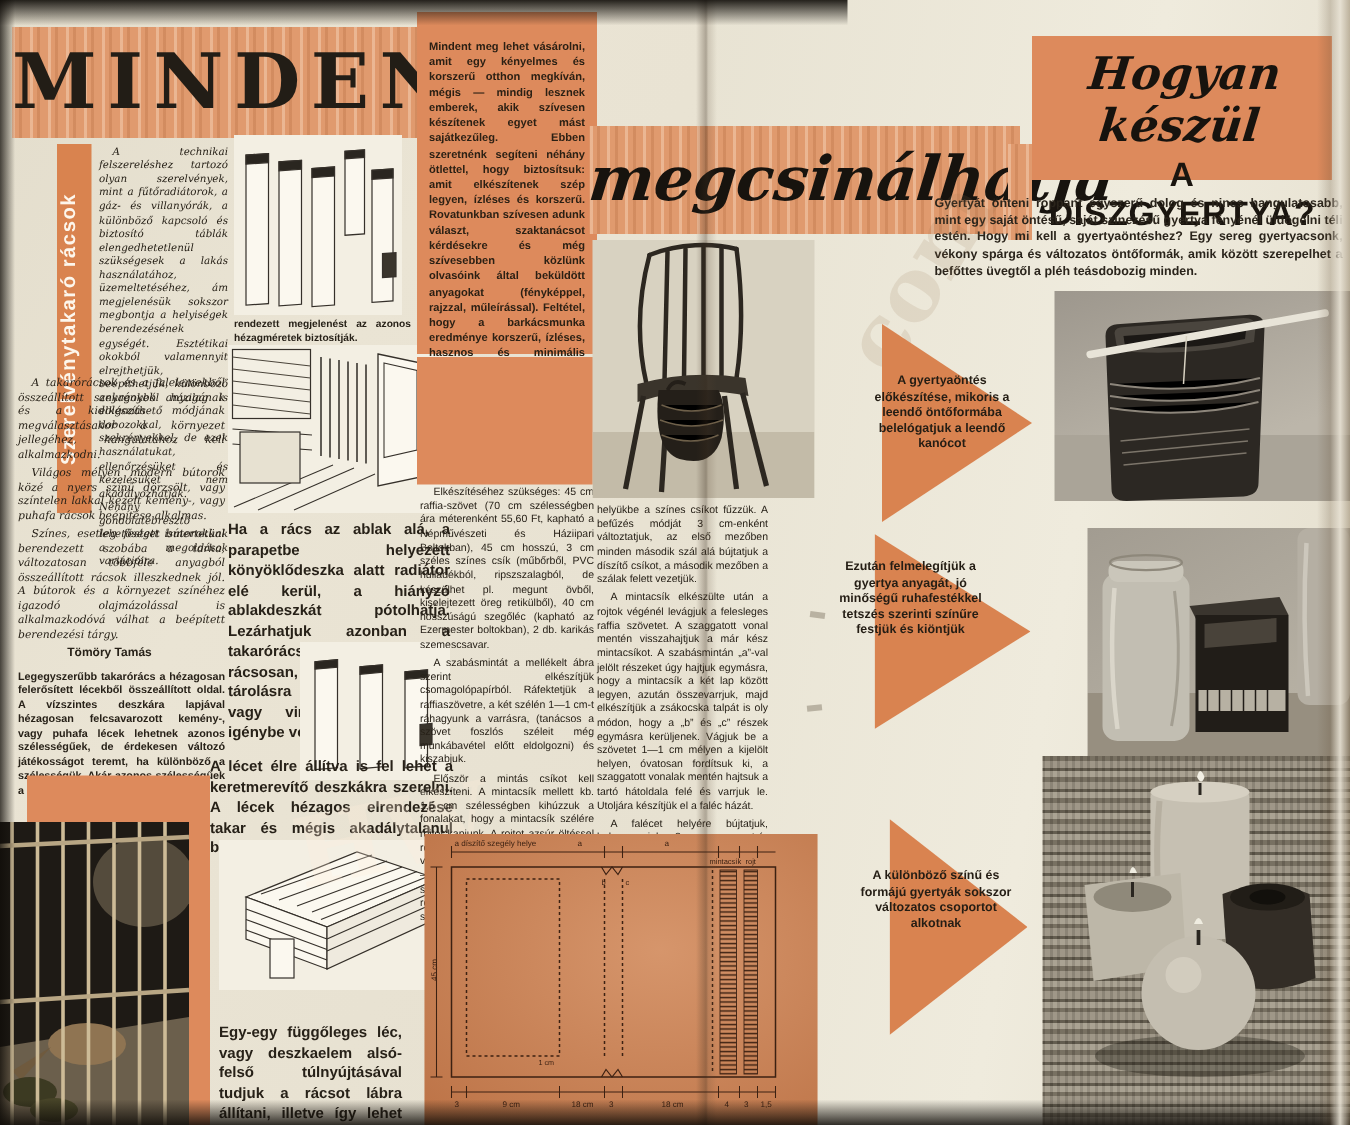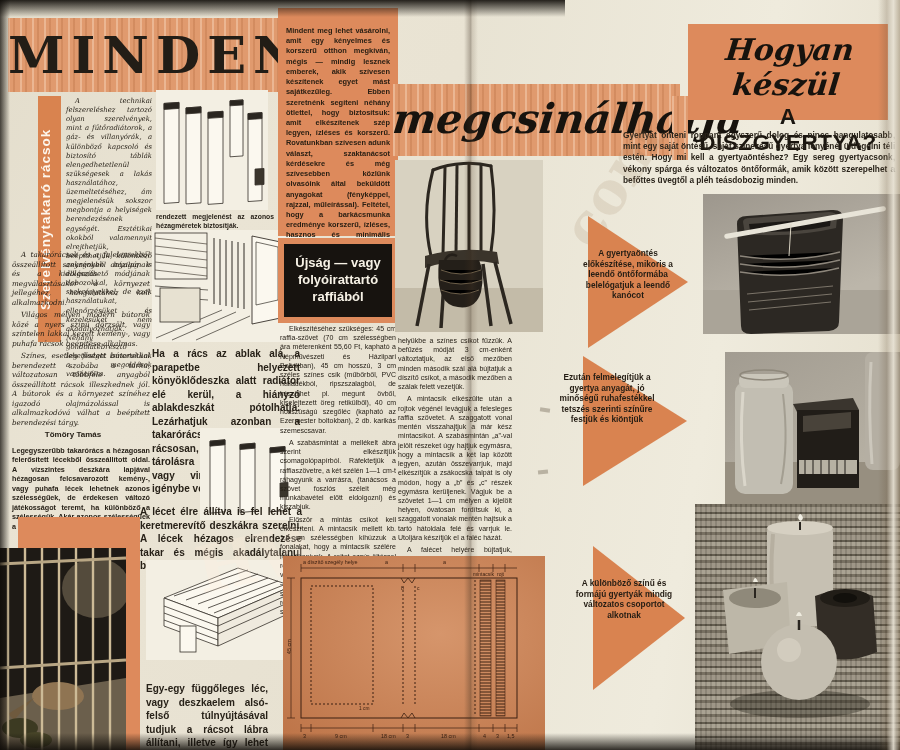--- a/index.html
+++ b/index.html
@@ -188,23 +188,20 @@
           <line x1="0" y1="120" x2="126" y2="112"></line>
         </g>
     </svg>
   </div>
 
   <div class="abs orange-flat" style="left:278px;top:8px;width:120px;height:228px;">
     <div class="abs" style="left:8px;top:18px;width:104px;font-size:7.4px;line-height:1.38;font-weight:bold;text-align:justify;color:#2b2014;">Mindent meg lehet vásárolni, amit egy kényelmes és korszerű otthon megkíván, mégis — mindig lesznek emberek, akik szívesen készítenek egyet mást sajátkezűleg. Ebben szeretnénk segíteni néhány ötlettel, hogy biztosítsuk: amit elkészítenek szép legyen, ízléses és korszerű. Rovatunkban szívesen adunk választ, szaktanácsot kérdésekre és még szívesebben közlünk olvasóink által beküldött anyagokat (fényképpel, rajzzal, műleírással). Feltétel, hogy a barkácsmunka eredménye korszerű, ízléses, hasznos és minimális eszközökkel elkészíthető legyen.</div>
   </div>
 
   <div class="abs orange-flat" style="left:278px;top:238px;width:120px;height:85px;"></div>
-  <div class="abs titlebox" style="left:284px;top:244px;width:108px;height:73px;">
-    <span>Újság — vagy folyóirattartó raffiából</span>
-  </div>
 
   <div class="abs col small7" style="left:280px;top:324px;width:116px;">
     <p class="ind">Elkészítéséhez szükséges: 45 cm raffia-szövet (70 cm szélességben ára méterenként 55,60 Ft, kapható a Népművészeti és Háziipari Boltokban), 45 cm hosszú, 3 cm széles színes csík (műbőrből, PVC hulladékból, ripszszalagból, de készülhet pl. megunt övből, kiselejtezett öreg retikülből), 40 cm hosszúságú szegőléc (kapható az Ezermester boltokban), 2 db. karikás szemescsavar.</p>
     <p class="ind">A szabásmintát a mellékelt ábra szerint elkészítjük csomagolópapírból. Ráfektetjük a raffiaszövetre, a két szélén 1—1 cm-t ráhagyunk a varrásra, (tanácsos a szövet foszlós széleit még munkábavétel előtt eldolgozni) és kiszabjuk.</p>
     <p class="ind">Először a mintás csíkot kell elkészíteni. A mintacsík mellett kb. 1,5 cm szélességben kihúzzuk a fonalakat, hogy a mintacsík szélére rojtot kapjunk. A rojtot azsúr öltéssel rögzítjük, egyszerre — mind vízszintes, mind függőleges irányban — két fonalat öltünk át. Az 5 cm széles mintacsík középső 3 cm-es részéből ugyancsak kihúzzuk a szálakat és</p>
   </div>
 
   <div class="abs orange-tex" style="left:393px;top:84px;width:287px;height:72px;">
     <div class="script" style="font-size:41px;line-height:70px;text-align:center;">megcsinálhatja</div>
   </div>
@@ -375,21 +372,21 @@
             <line x1="112" y1="108" x2="112" y2="122"></line>
             <line x1="120" y1="108" x2="120" y2="122"></line>
           </g>
       </g>
       <rect x="140" y="0" width="35" height="118" rx="8" fill="#b5afa3"></rect>
       <path d="M146 10 Q143 60 147 112" stroke="#d6d2c6" stroke-width="3" fill="none" opacity=".7"></path>
     </svg>
   </div>
 
   <div class="abs tri" style="left:593px;top:546px;width:92px;height:144px;"></div>
-  <div class="abs tri-text" style="left:570px;top:578px;width:108px;">A különböző színű és formájú gyertyák mindig változatos csoportot alkotnak</div>
+  <div class="abs tri-text" style="left:570px;top:578px;width:108px;">A különböző színű és formájú gyertyák sokszor változatos csoportot alkotnak</div>
 
   <div class="abs photo" style="left:695px;top:504px;width:205px;height:246px;
        background:repeating-linear-gradient(0deg,#9b9383 0 5px,#736b5c 5px 8px,#a79f8f 8px 12px,#5e5749 12px 14px);">
     <div class="abs" style="left:0;top:0;width:205px;height:246px;background:repeating-linear-gradient(90deg,rgba(0,0,0,.10) 0 2px,rgba(255,255,255,.04) 2px 5px);"></div>
     <svg class="abs" style="left:0;top:0;" width="205" height="246" viewBox="0 0 205 246">
       <ellipse cx="105" cy="200" rx="70" ry="14" fill="rgba(30,25,18,.35)"></ellipse>
       <g>
         <rect x="72" y="22" width="66" height="100" rx="6" fill="#c6c0b2"></rect>
         <ellipse cx="105" cy="24" rx="33" ry="7" fill="#d6d0c2"></ellipse>
         <path d="M103 14 Q105 6 108 14 Q106 20 103 14" fill="#f2efe4"></path>

